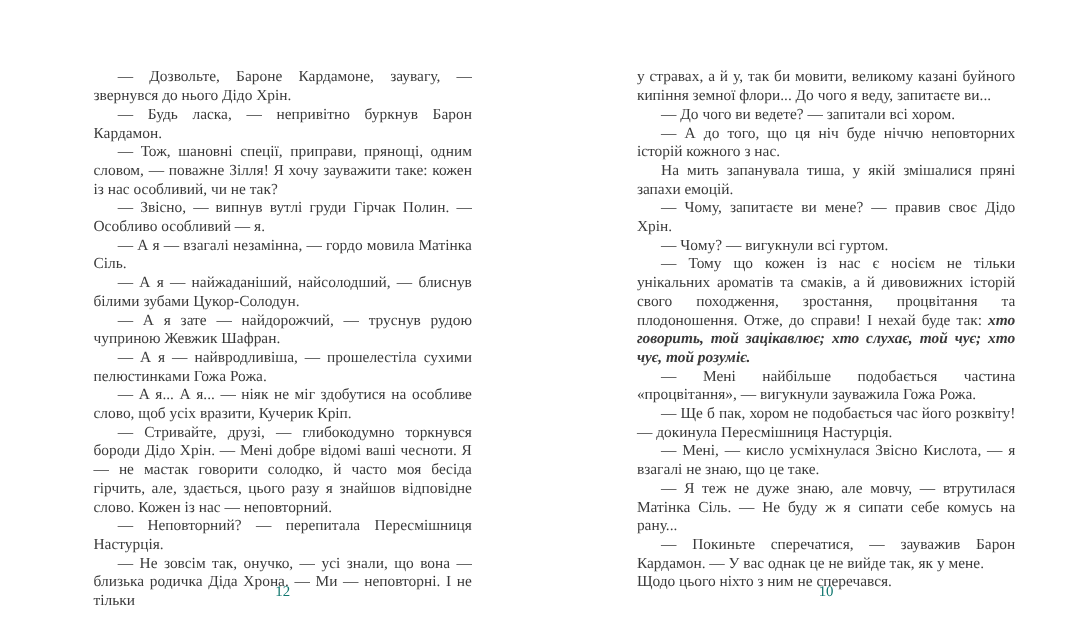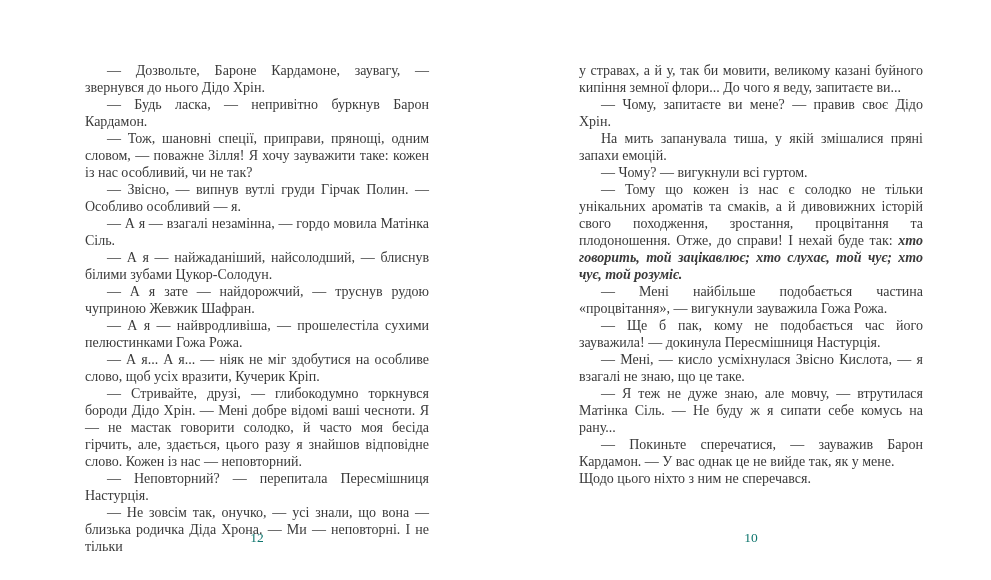--- a/index.html
+++ b/index.html
@@ -62,26 +62,28 @@
         <p><span>— А я... А я... — ніяк не міг здобутися на особливе слово, щоб усіх вразити, Кучерик Кріп.</span></p>
         <p><span>— Стривайте, друзі, — глибокодумно торкнувся бороди Дідо Хрін. — Мені добре відомі ваші чесноти. Я — не мастак говорити солодко, й часто моя бесіда гірчить, але, здається, цього разу я знайшов відповідне слово. Кожен із нас — неповторний.</span></p>
         <p><span>— Неповторний? — перепитала Пересмішниця Настурція.</span></p>
         <p><span>— Не зовсім так, онучко, — усі знали, що вона — близька родичка Діда Хрона. — Ми — неповторні. І не тільки</span></p>
       </div>
     <div class="page-number">12</div>
   </div>
   <div class="page page-right">
     <div class="text-column" id="right-text">
         <p class="no-indent"><span>у стравах, а й у, так би мовити, великому казані буйного кипіння земної флори... До чого я веду, запитаєте ви...</span></p>
+        <p><span>— До чого ви ведете? — запитали всі хором.</span></p>
+        <p><span>— А до того, що ця ніч буде ніччю неповторних історій кожного з нас.</span></p>
+        <p><span>На мить запанувала тиша, у якій змішалися пряні запахи емоцій.</span></p>
         <p><span>— Чому, запитаєте ви мене? — правив своє Дідо Хрін.</span></p>
-        <p><span>На мить запанувала тиша, у якій змішалися пряні запахи емоцій.</span></p>
         <p><span>— Чому? — вигукнули всі гуртом.</span></p>
-        <p><span>— Тому що кожен із нас є солодко не тільки унікальних ароматів та смаків, а й дивовижних історій свого походження, зростання, процвітання та плодоношення. Отже, до справи! І нехай буде так: </span><span class="emphasis">хто говорить, той зацікавлює; хто слухає, той чує; хто чує, той розуміє.</span></p>
+        <p><span>— Тому що кожен із нас є носієм не тільки унікальних ароматів та смаків, а й дивовижних історій свого походження, зростання, процвітання та плодоношення. Отже, до справи! І нехай буде так: </span><span class="emphasis">хто говорить, той зацікавлює; хто слухає, той чує; хто чує, той розуміє.</span></p>
         <p><span>— Мені найбільше подобається частина «процвітання», — вигукнули зауважила Гожа Рожа.</span></p>
-        <p><span>— Ще б пак, кому не подобається час його зауважила! — докинула Пересмішниця Настурція.</span></p>
+        <p><span>— Ще б пак, хором не подобається час його розквіту! — докинула Пересмішниця Настурція.</span></p>
         <p><span>— Мені, — кисло усміхнулася Звісно Кислота, — я взагалі не знаю, що це таке.</span></p>
         <p><span>— Я теж не дуже знаю, але мовчу, — втрутилася Матінка Сіль. — Не буду ж я сипати себе комусь на рану...</span></p>
         <p><span>— Покиньте сперечатися, — зауважив Барон Кардамон. — У вас однак це не вийде так, як у мене.</span></p>
         <p class="no-indent space-before"><span>Щодо цього ніхто з ним не сперечався.</span></p>
       </div>
     <div class="page-number">10</div>
   </div>
 </div>
 
 </body></html>

